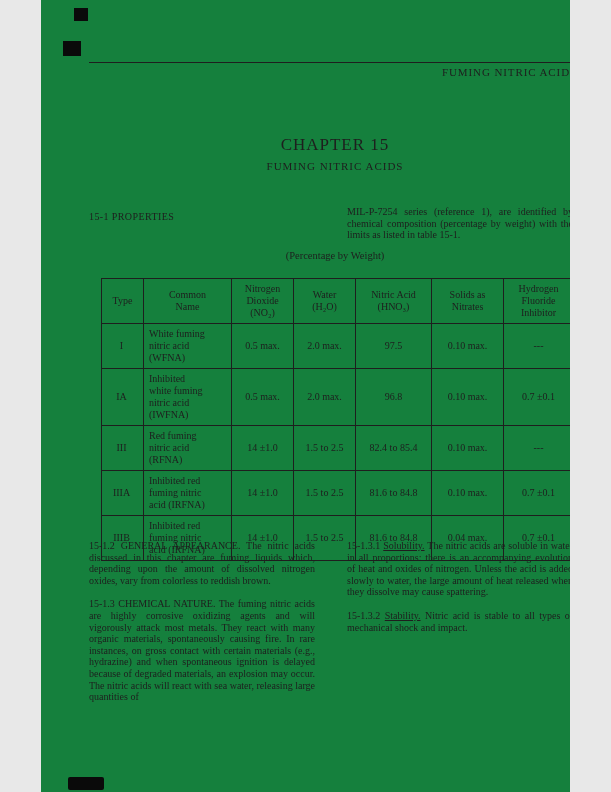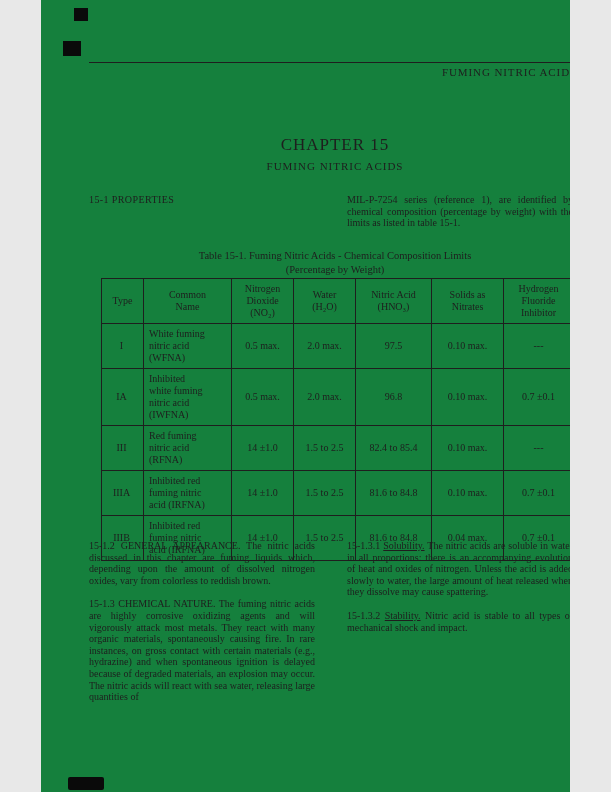--- a/index.html
+++ b/index.html
@@ -29,21 +29,21 @@
     font-size: 11px; letter-spacing: 0.9px;
   }
 
   
   .chapter-num   { position: absolute; left: 0; top: 135px; width: 100%; text-align: center; font-size: 17px; letter-spacing: 1px; }
   .chapter-title { position: absolute; left: 0; top: 160px; width: 100%; text-align: center; font-size: 11px; letter-spacing: 1px; }
 
   
   .two-col { display: flex; gap: 24px; }
   .col { flex: 1 1 0; font-size: 10px; line-height: 1.16; text-align: justify; }
-  .intro { position: absolute; left: 0; top: 194px; width: 100%; }
+  .intro { position: absolute; left: 0; top: 206px; width: 100%; align-items: center; }
   .section-heading { margin: 0 0 14px 0; letter-spacing: 0.4px; }
   .para { margin: 0 8px 12px 0; }
   .para:last-child { margin-bottom: 0; }
   .u { text-decoration: underline; }
 
   
   .table-caption { position: absolute; left: 0; top: 249px; width: 100%; text-align: center; font-size: 10.5px; line-height: 1.3; }
 
   
   table.comp-table {
@@ -87,21 +87,20 @@
     <div class="two-col intro">
       <div class="col">
         <p class="section-heading">15-1  PROPERTIES</p>
       </div>
       <div class="col">
         <p class="para">MIL-P-7254 series (reference 1), are identified by chemical composition (percentage by weight) with the limits as listed in table 15-1.</p>
       </div>
     </div>
 
     <div class="table-caption">
-      <div>Table 15-1.  Fuming Nitric Acids - Chemical Composition Limits</div>
       <div>(Percentage by Weight)</div>
     </div>
 
     <table class="comp-table">
       <colgroup>
         <col style="width:42px">
           <col style="width:88px">
           <col style="width:62px">
           <col style="width:62px">
           <col style="width:76px">

